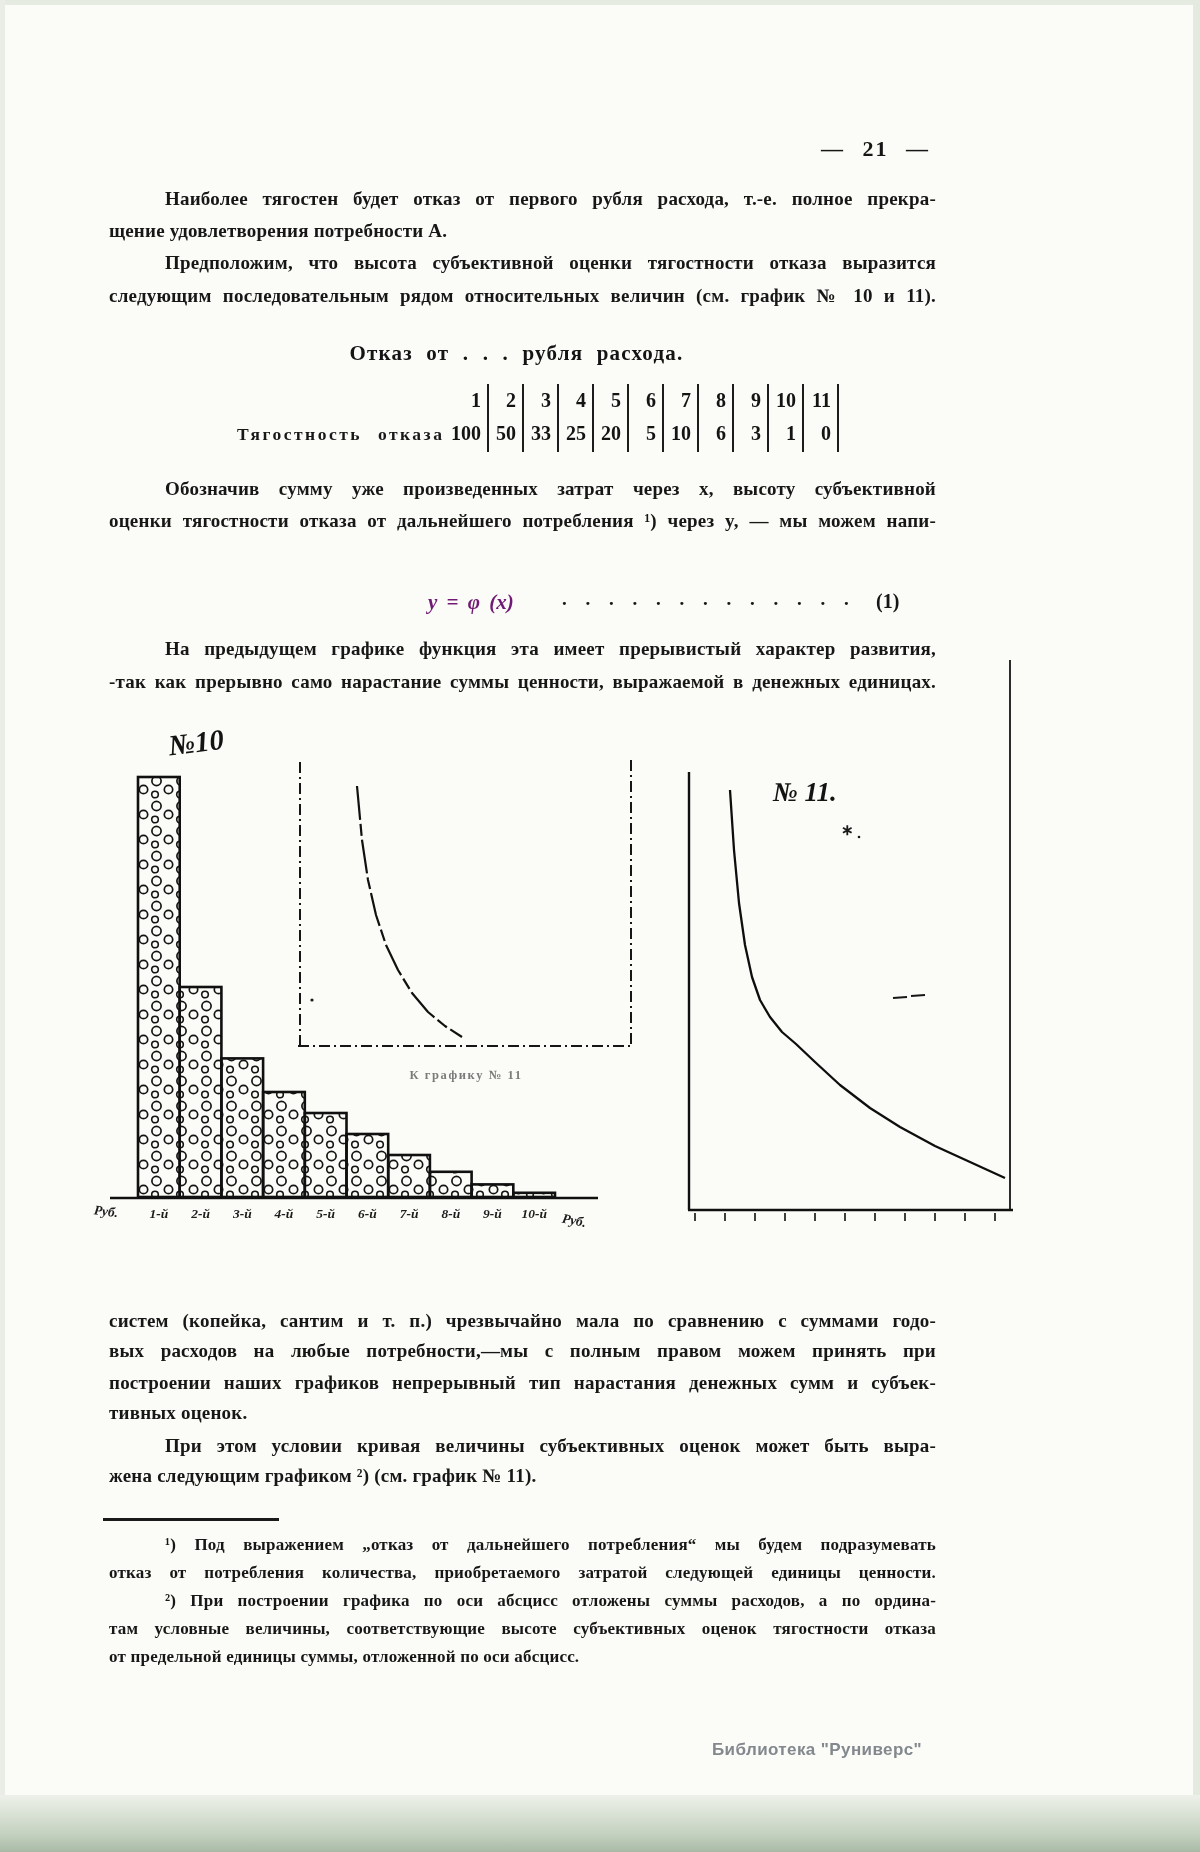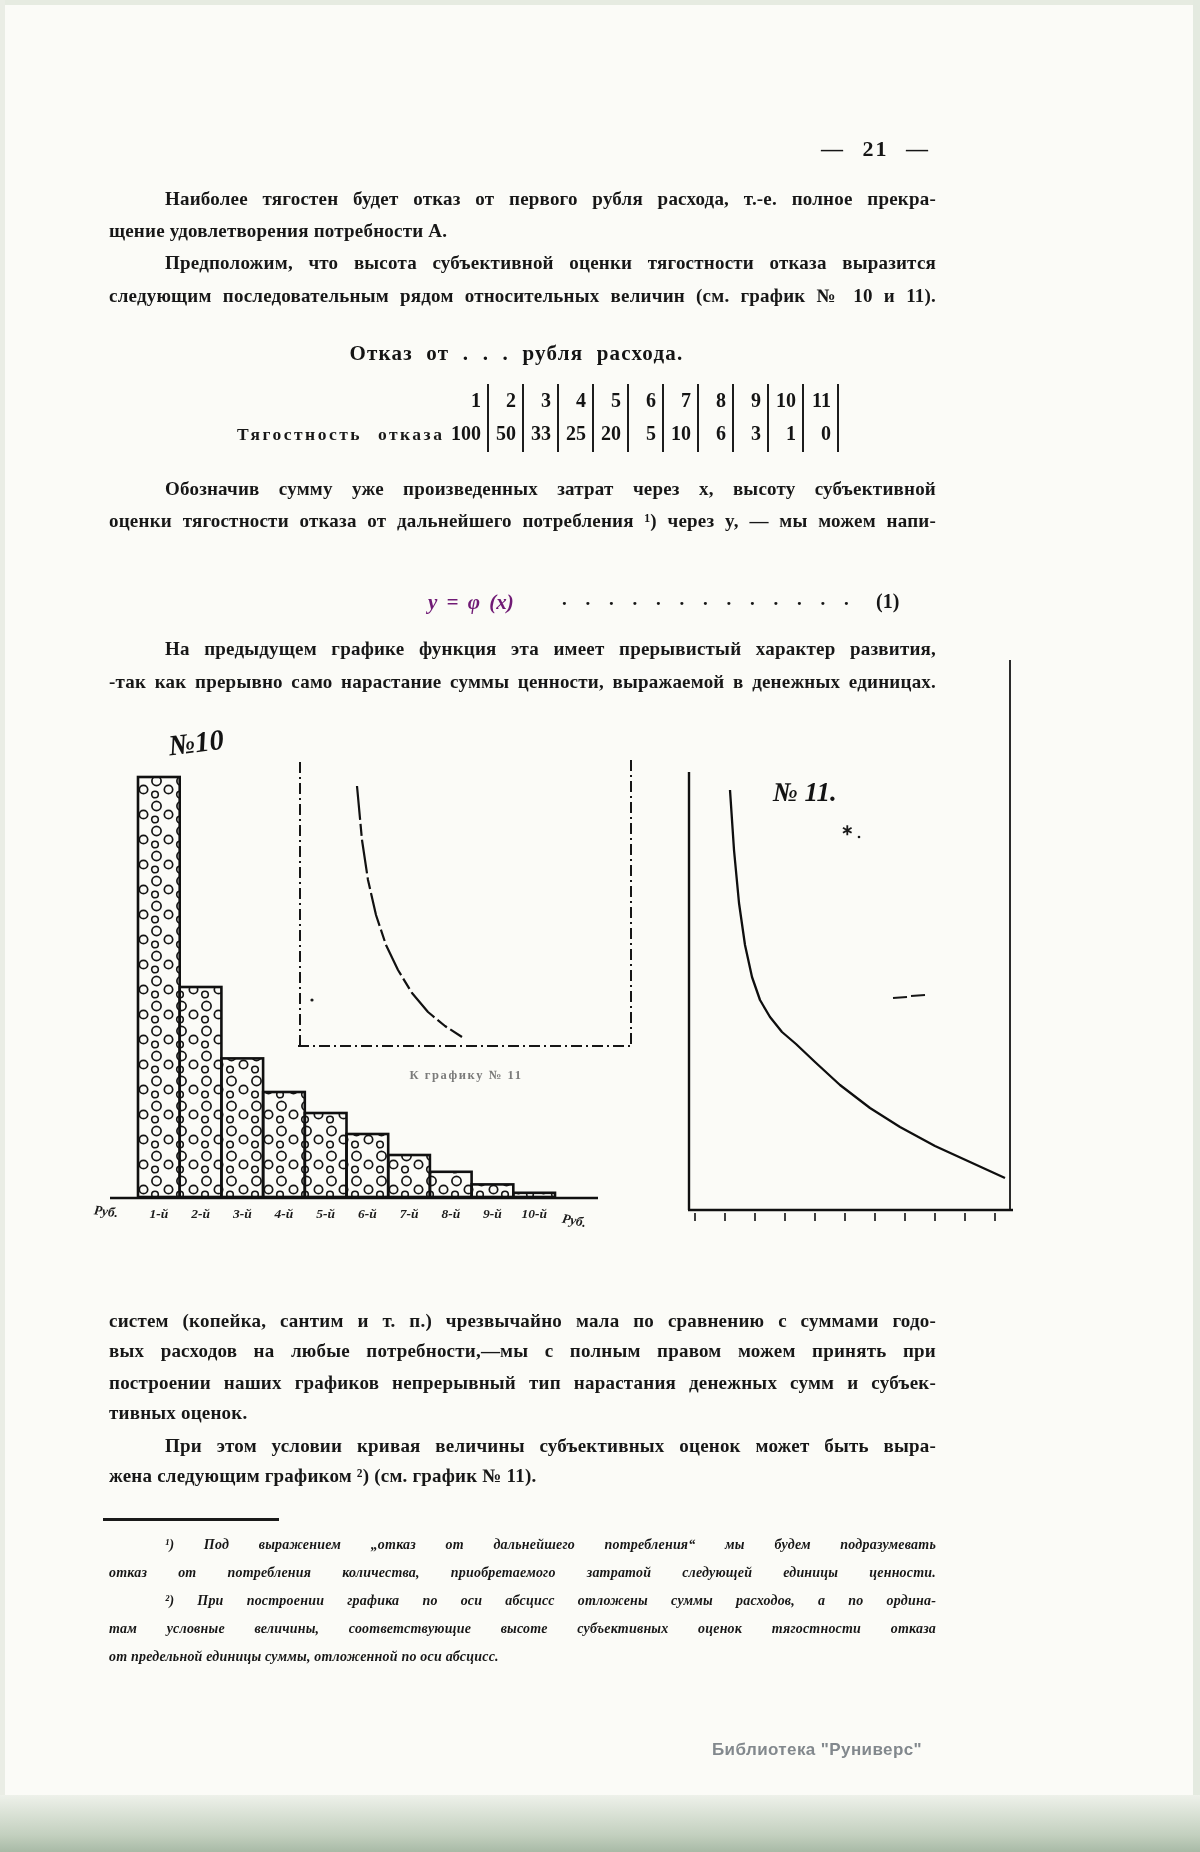--- a/index.html
+++ b/index.html
@@ -13,21 +13,21 @@
   .edge-right{left:1193px;top:0;width:7px;height:1852px;background:#e4eae0;}
   .edge-bottom{left:0;top:1795px;width:1200px;height:57px;
     background:linear-gradient(#eef1ea, #c3d0bf 70%, #a8baa6);}
 
   
   .ln{position:absolute;left:109px;width:827px;
       font:700 19px/30px "Liberation Serif",serif;color:#171717;
       letter-spacing:.2px;}
   .j{text-align:justify;text-align-last:justify;}
   .ind{text-indent:56px;}
-  .fn{font-size:14px;line-height:26px;font-style:italic;}
+  .fn{font-size:17px;line-height:26px;}
 
   .page-num{position:absolute;left:103px;top:136px;width:827px;text-align:right;
       font:700 22px "Liberation Serif",serif;color:#151515;letter-spacing:2px;word-spacing:10px;}
 
   .tbl-title{position:absolute;left:103px;top:341px;width:827px;text-align:center;
       font:700 21px "Liberation Serif",serif;color:#141414;letter-spacing:1.2px;word-spacing:7px;}
 
   #burden-table{position:absolute;left:438px;top:384px;display:flex;}
   .tcol{border-right:2px solid #1c1c1c;padding:0 6px 2px 3px;min-width:24px;}
   .tcol:first-child{min-width:40px;}

